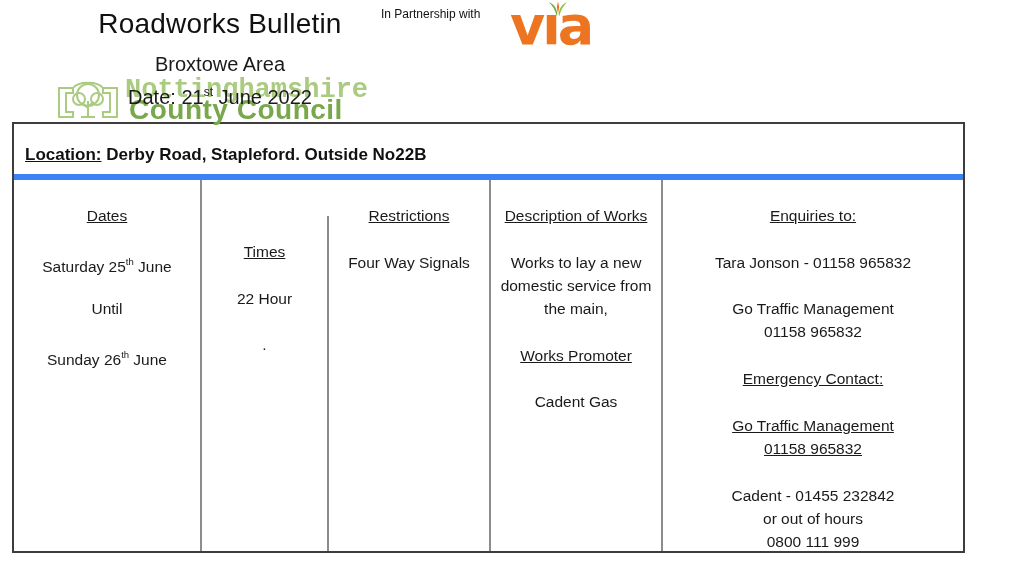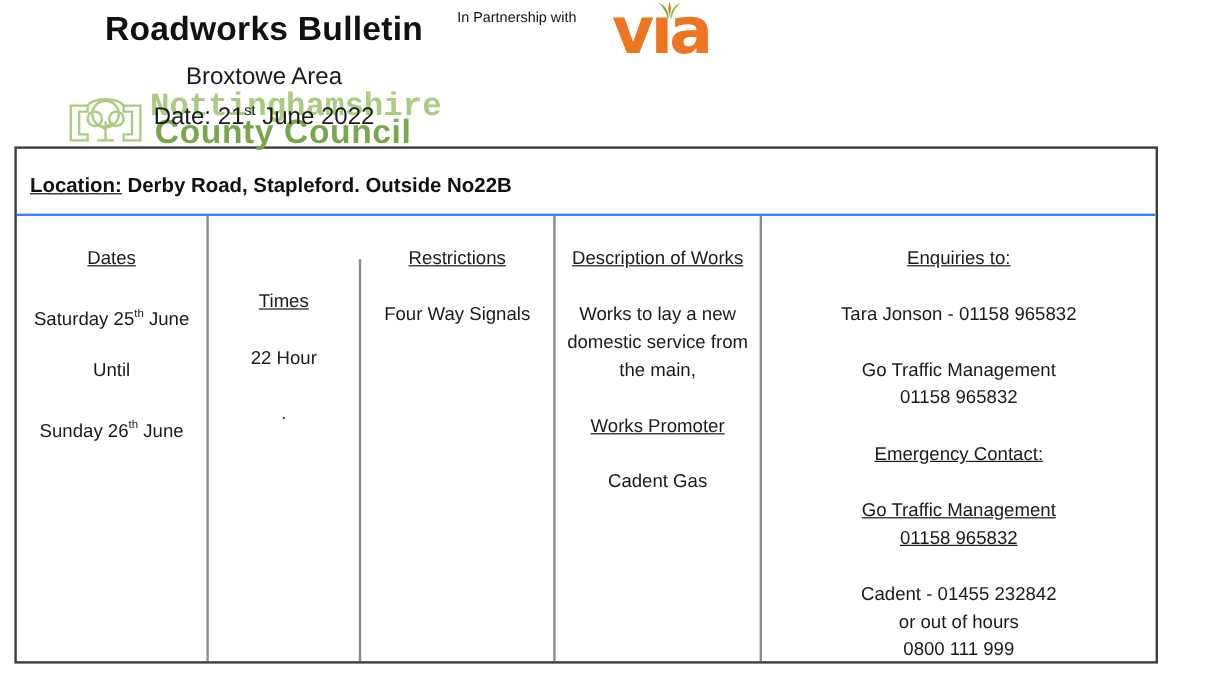--- a/index.html
+++ b/index.html
@@ -13,21 +13,21 @@
   html, body { background: #ffffff; }
   body {
     width: 1024px; height: 582px;
     font-family: "Liberation Sans", sans-serif;
     position: relative; overflow: hidden; color: #111;
   }
   .page { position: absolute; inset: 0; }
 
   
   .header-left { position: absolute; left: 20px; top: 0; width: 400px; text-align: center; }
-  .title { margin-top: 8px; font-size: 28px; font-weight: bold; letter-spacing: 0.2px; }
+  .title { margin-top: 8px; font-size: 28px; font-weight: normal; letter-spacing: 0.2px; }
   .area  { margin-top: 13px; font-size: 20px; color: #1a1a1a; }
   .date  { margin-top: 9px; font-size: 20px; color: #1a1a1a; position: relative; z-index: 3; }
   .date sup { font-size: 12px; }
 
   .partnership { position: absolute; left: 381px; top: 7px; font-size: 12px; color: #111; }
 
   .via-logo {
     position: absolute; left: 510px; top: 1px;
     font-size: 54px; line-height: 50px; font-weight: bold;
     letter-spacing: -3px; color: var(--via-orange);
@@ -46,32 +46,32 @@
     font-family: Liberation Sans, sans-serif; font-weight: bold;
     font-size: 28px; letter-spacing: 0.5px; color: var(--council-green); white-space: nowrap;
   }
 
   
   .doc-box {
     position: absolute; left: 12px; top: 122px; width: 953px; height: 431px;
     border: 2px solid #3d3d3d; overflow: hidden; background: #fff;
   }
   .loc-row {
-    height: 56px; border-bottom: 2px solid #3b82f6;
+    height: 56px; border-bottom: 6px solid #3b82f6;
     padding: 21px 0 0 11px; font-size: 17px; font-weight: bold; white-space: nowrap;
   }
   .loc-label { text-decoration: underline; }
 
   .cols { display: flex; height: 371px; }
   .col {
     border-right: 2px solid #8c8c8c; padding-top: 24px;
     text-align: center; font-size: 15.5px; color: #1a1a1a; overflow: hidden;
   }
   .col:last-child { border-right: none; }
-  .col:nth-child(1) { width: 160px; }
+  .col:nth-child(1) { width: 188px; }
   .col:nth-child(2) { width: 127px; margin-top: 36px; }
   .col:nth-child(3) { width: 162px; }
   .col:nth-child(4) { width: 172px; }
   .col:nth-child(5) { flex: 1; }
 
   .line { height: 23.3px; line-height: 23.3px; white-space: nowrap; }
   .line.u { text-decoration: underline; }
   .line sup { font-size: 9.5px; position: relative; top: -1px; }
 </style>
 </head>

